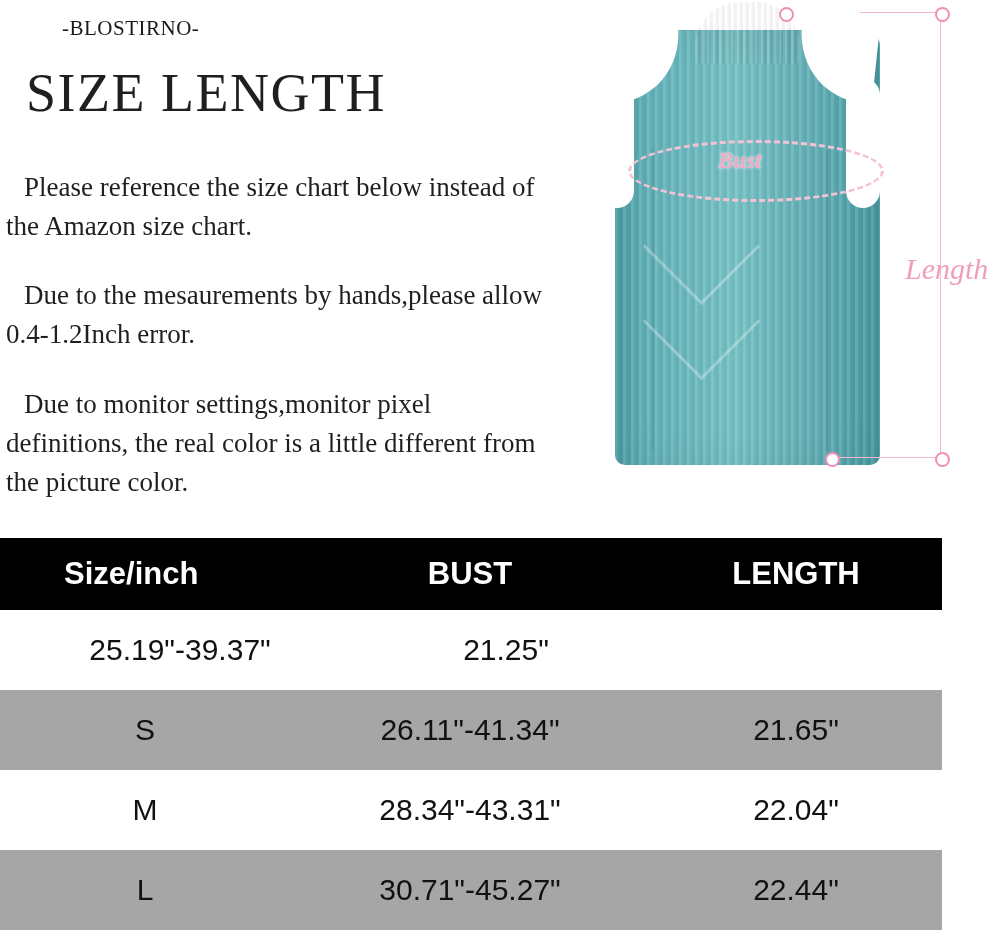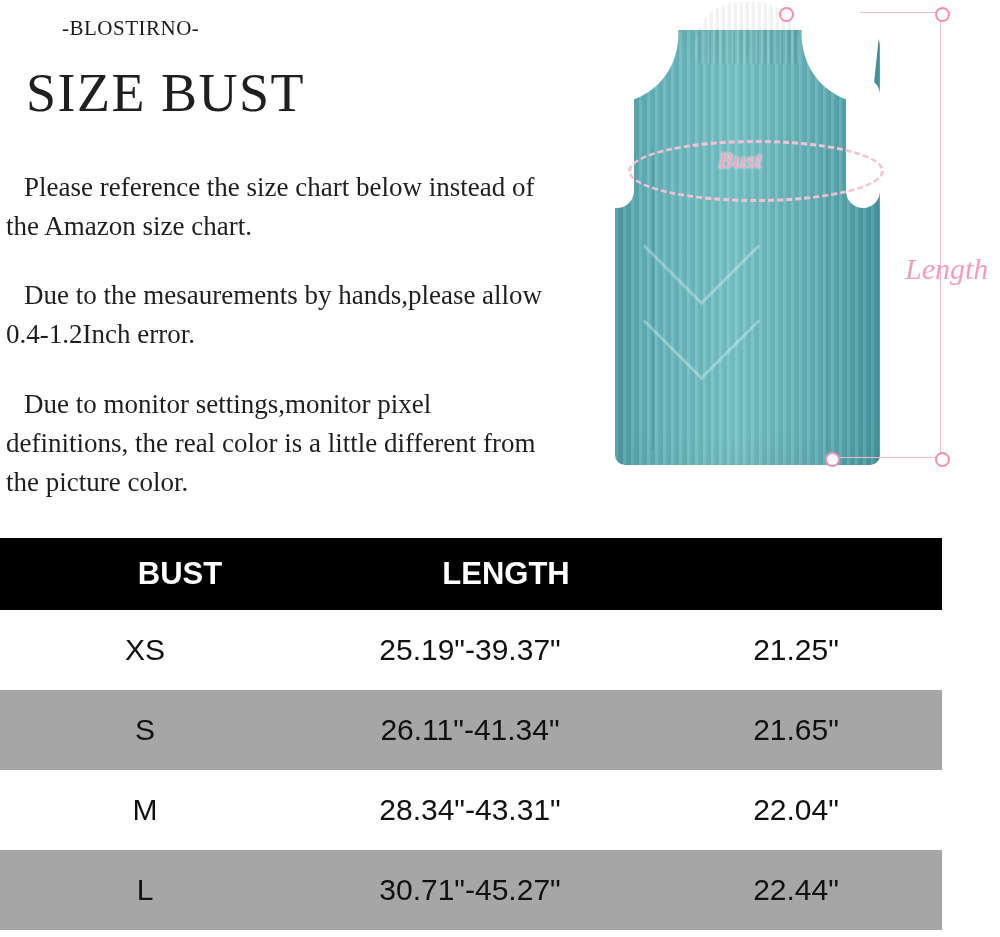--- a/index.html
+++ b/index.html
@@ -273,21 +273,21 @@
   .row-gray { background: #a6a6a6; }
 </style>
 </head>
 <body>
 
 <div class="page">
 
   <div class="top">
 
     <div class="brand">-BLOSTIRNO-</div>
-    <div class="title">SIZE BUST</div>
+    <div class="title">SIZE LENGTH</div>
 
     <div class="paragraphs">
       <p>Please reference the size chart below instead of the Amazon size chart.</p>
       <p>Due to the mesaurements by hands,please allow 0.4-1.2Inch error.</p>
       <p>Due to monitor settings,monitor pixel definitions, the real color is a little different from the picture color.</p>
     </div>
 
     <div class="garment-area">
       <div class="garment">
         <div class="body-shape"></div>
@@ -313,26 +313,26 @@
       <div class="dot dot-bottom-right"></div>
       <div class="dot dot-bottom-left"></div>
       <div class="dot dot-top-left"></div>
       <div class="length-label">Length</div>
     </div>
   </div>
 
   <div class="table">
 
     <div class="row header-row">
+      <div class="c c-size">Size/inch</div>
       <div class="c c-bust">BUST</div>
       <div class="c c-length">LENGTH</div>
     </div>
 
     <div class="row data-row row-white">
-      <div class="c c-size">XS</div>
       <div class="c c-bust">25.19"-39.37"</div>
       <div class="c c-length">21.25"</div>
     </div>
 
     <div class="row data-row row-gray">
       <div class="c c-size">S</div>
       <div class="c c-bust">26.11"-41.34"</div>
       <div class="c c-length">21.65"</div>
     </div>
 

